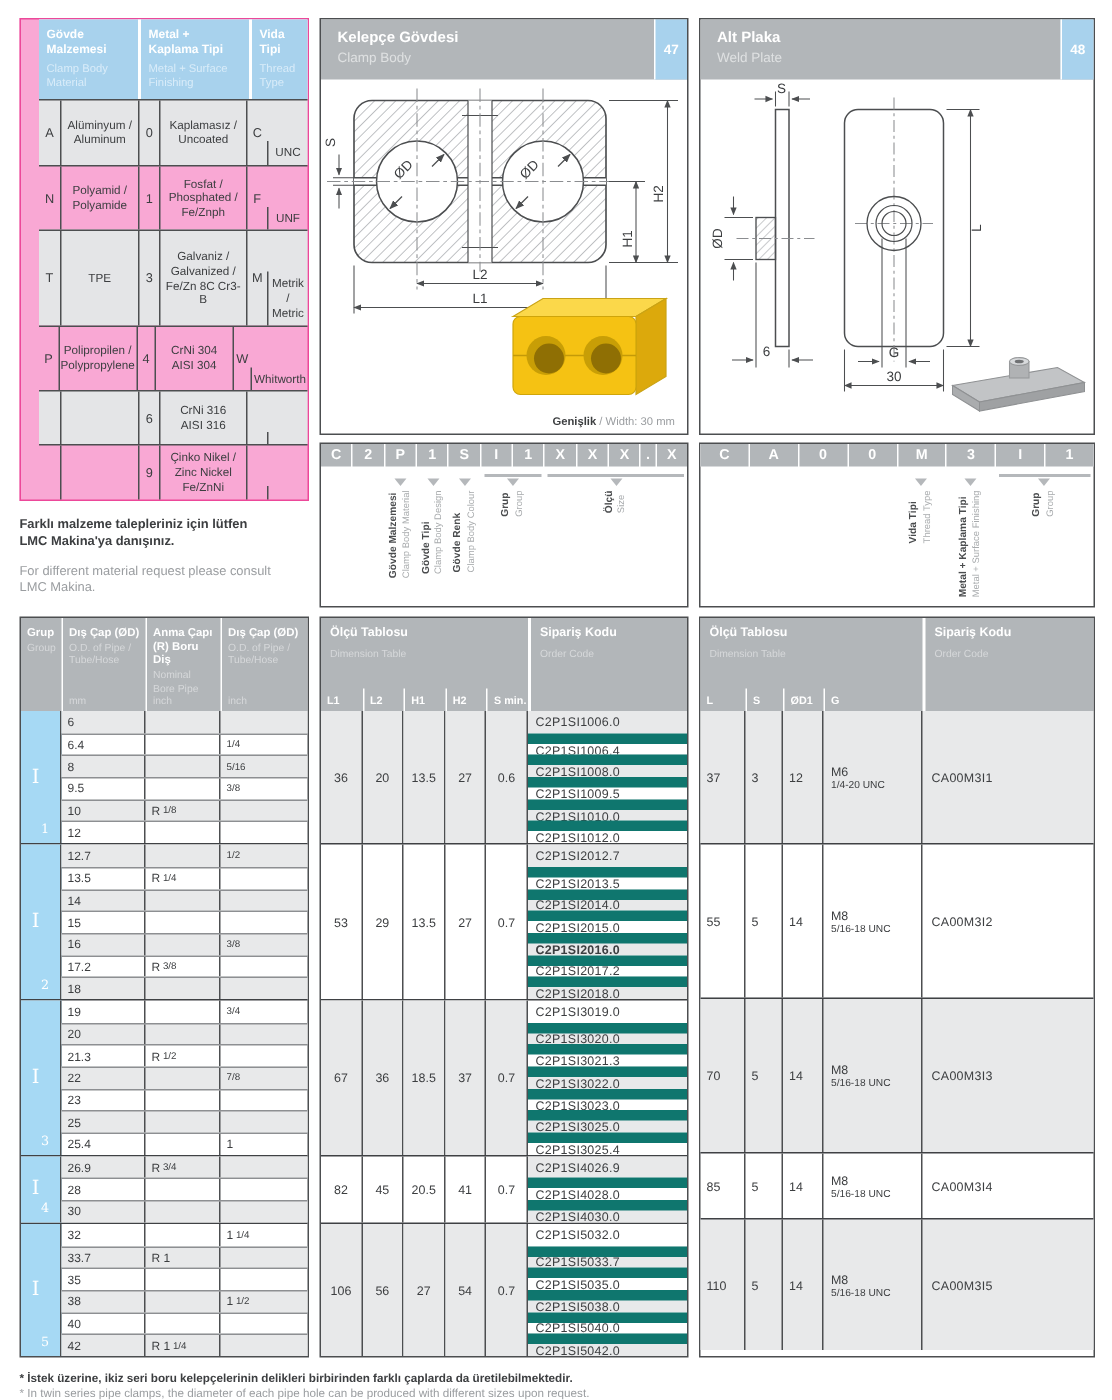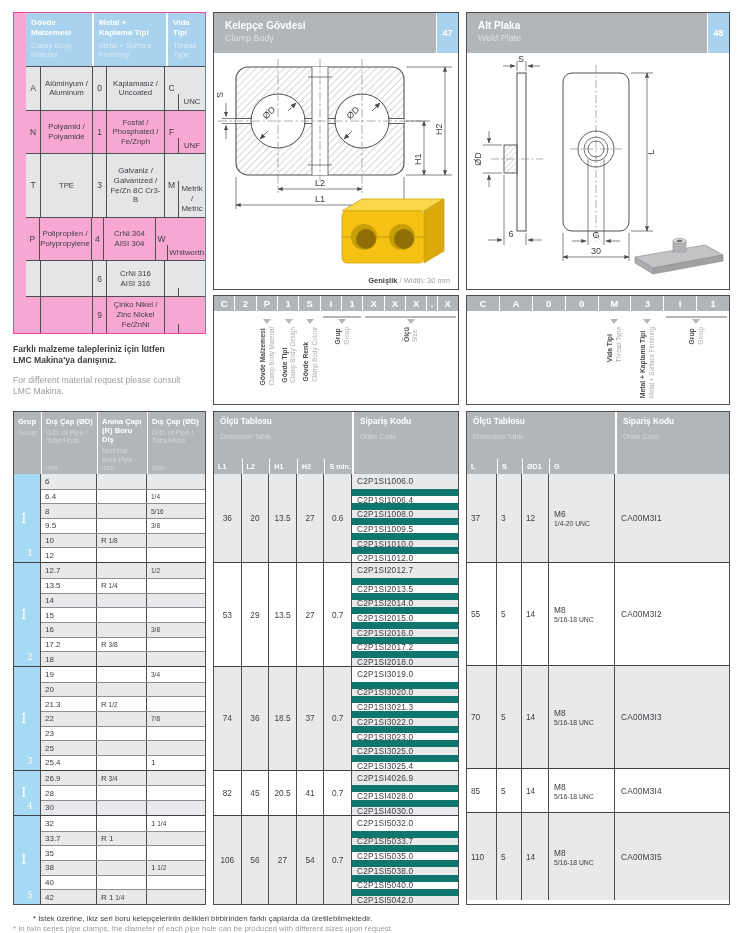--- a/index.html
+++ b/index.html
@@ -113,21 +113,21 @@
   .gc > div { display:flex; align-items:center; font-size:8.3px; }
   .gc .cL { width:30px; padding-left:4px; border-right:1px solid #4c4e50; }
   .gc .cS { width:25px; padding-left:4px; border-right:1px solid #4c4e50; }
   .gc .cD { width:27px; padding-left:4px; border-right:1px solid #4c4e50; }
   .gc .cG { width:66px; border-right:1px solid #4c4e50; flex-direction:column;
     align-items:flex-start; justify-content:center; padding-left:5px; }
   .gc .cG .g2 { font-size:6.8px; margin-top:1px; }
   .gc .cCode { flex:1; padding-left:6px; letter-spacing:0.2px; }
 
   .footnote { margin-top:9px; font-size:7.8px; line-height:1.35; }
-  .fn-tr { font-weight:normal; color:#3c3e40;margin-left:20px; }
+  .fn-tr { font-weight:bold; color:#3c3e40; }
   .fn-en { color:#9a9da0; }
 </style>
 </head>
 <body>
 
 <div class="page">
 
   <div class="top">
 
     <div class="col-a">
@@ -785,27 +785,27 @@
             <div class="gb-dim">53</div>
             <div class="gb-dim">29</div>
             <div class="gb-dim">13.5</div>
             <div class="gb-dim">27</div>
             <div class="gb-dim">0.7</div>
             <div class="gb-codes">
               <div class="gb-code shade" style="height: 14.7px;">C2P1SI2012.7</div>
               <div class="gb-code" style="height: 14.7px;">C2P1SI2013.5</div>
               <div class="gb-code shade" style="height: 14.7px;">C2P1SI2014.0</div>
               <div class="gb-code" style="height: 14.7px;">C2P1SI2015.0</div>
-              <div class="gb-code shade" style="height: 14.7px;">C2P1SI2016.0</div>
+              <div class="gb-code shade" style="height: 14.7px; font-weight: bold;">C2P1SI2016.0</div>
               <div class="gb-code" style="height: 14.7px;">C2P1SI2017.2</div>
               <div class="gb-code shade" style="height: 14.7px;">C2P1SI2018.0</div>
             </div>
           </div>
           <div class="gb">
-            <div class="gb-dim shade">74</div>
+            <div class="gb-dim shade">67</div>
             <div class="gb-dim shade">36</div>
             <div class="gb-dim shade">18.5</div>
             <div class="gb-dim shade">37</div>
             <div class="gb-dim shade">0.7</div>
             <div class="gb-codes">
               <div class="gb-code" style="height: 14.7px;">C2P1SI3019.0</div>
               <div class="gb-code shade" style="height: 14.7px;">C2P1SI3020.0</div>
               <div class="gb-code" style="height: 14.7px;">C2P1SI3021.3</div>
               <div class="gb-code shade" style="height: 14.7px;">C2P1SI3022.0</div>
               <div class="gb-code" style="height: 14.7px;">C2P1SI3023.0</div>

